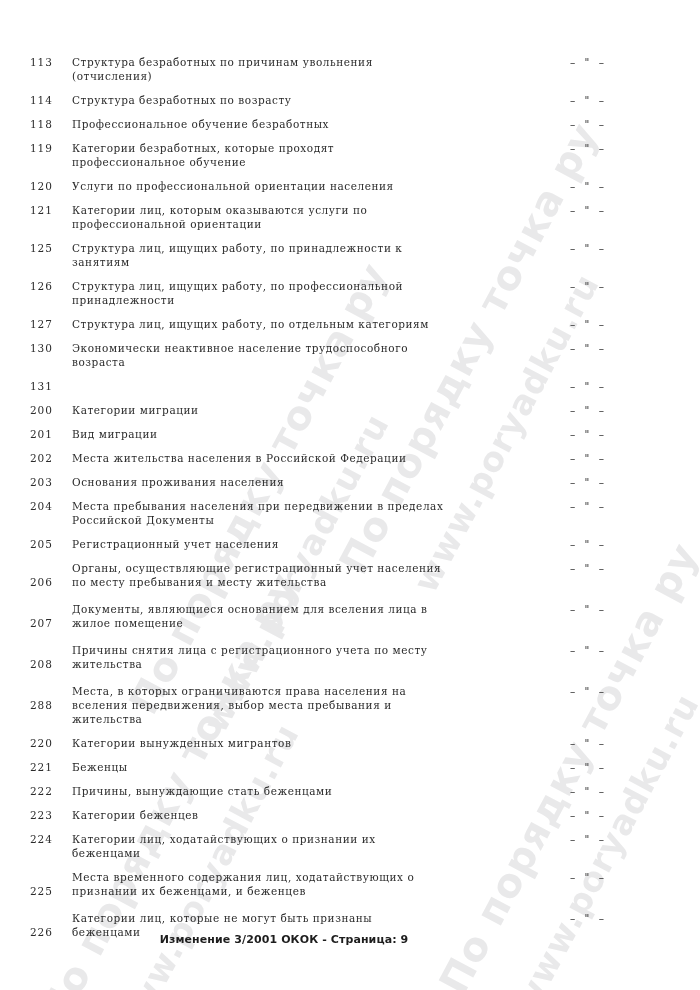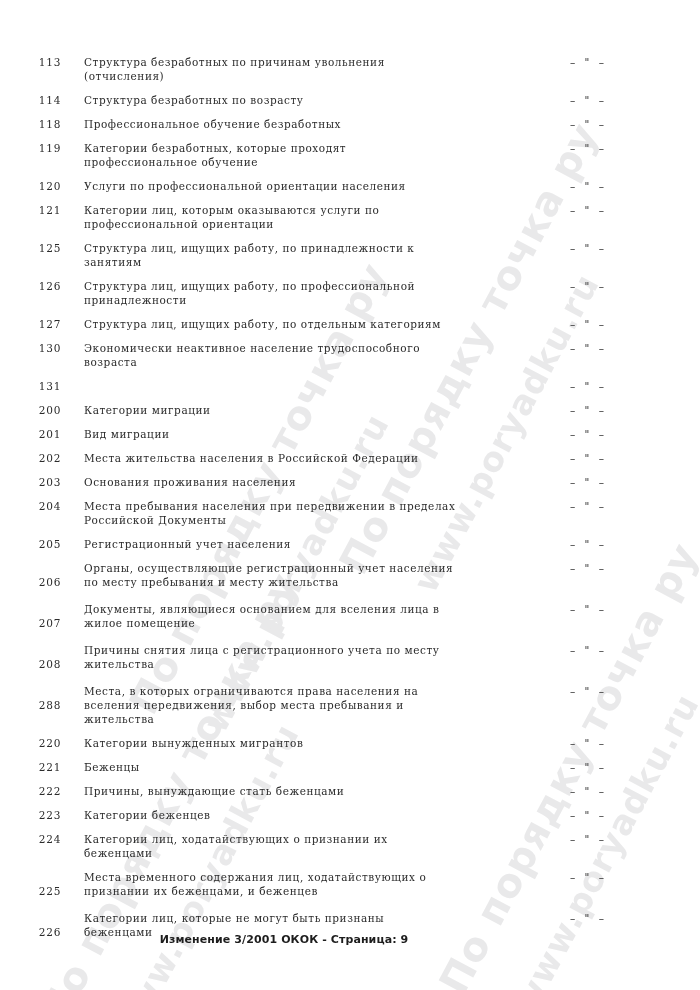--- a/index.html
+++ b/index.html
@@ -48,31 +48,31 @@
   .entry {
     position: relative;
     display: flex;
     align-items: flex-start;
     margin-bottom: 10px;
   }
 
   .entry-code {
     width: 40px;
     flex: 0 0 40px;
-    text-align: center;
+    text-align: left;
     font-family: "DejaVu Serif", "Liberation Serif", serif;
     font-size: 10.5px;
     color: #2b2b2b;
     letter-spacing: 0.9px;
     line-height: 14px;
   }
 
   .entry-title {
     flex: 1 1 auto;
-    margin-left: 14px;
+    margin-left: 2px;
     margin-right: 6px;
     font-size: 10.5px;
     color: #2b2b2b;
     line-height: 14px;
     letter-spacing: 0.55px;
     max-width: 400px;
   }
 
   .entry-title .ln {
     display: block;

